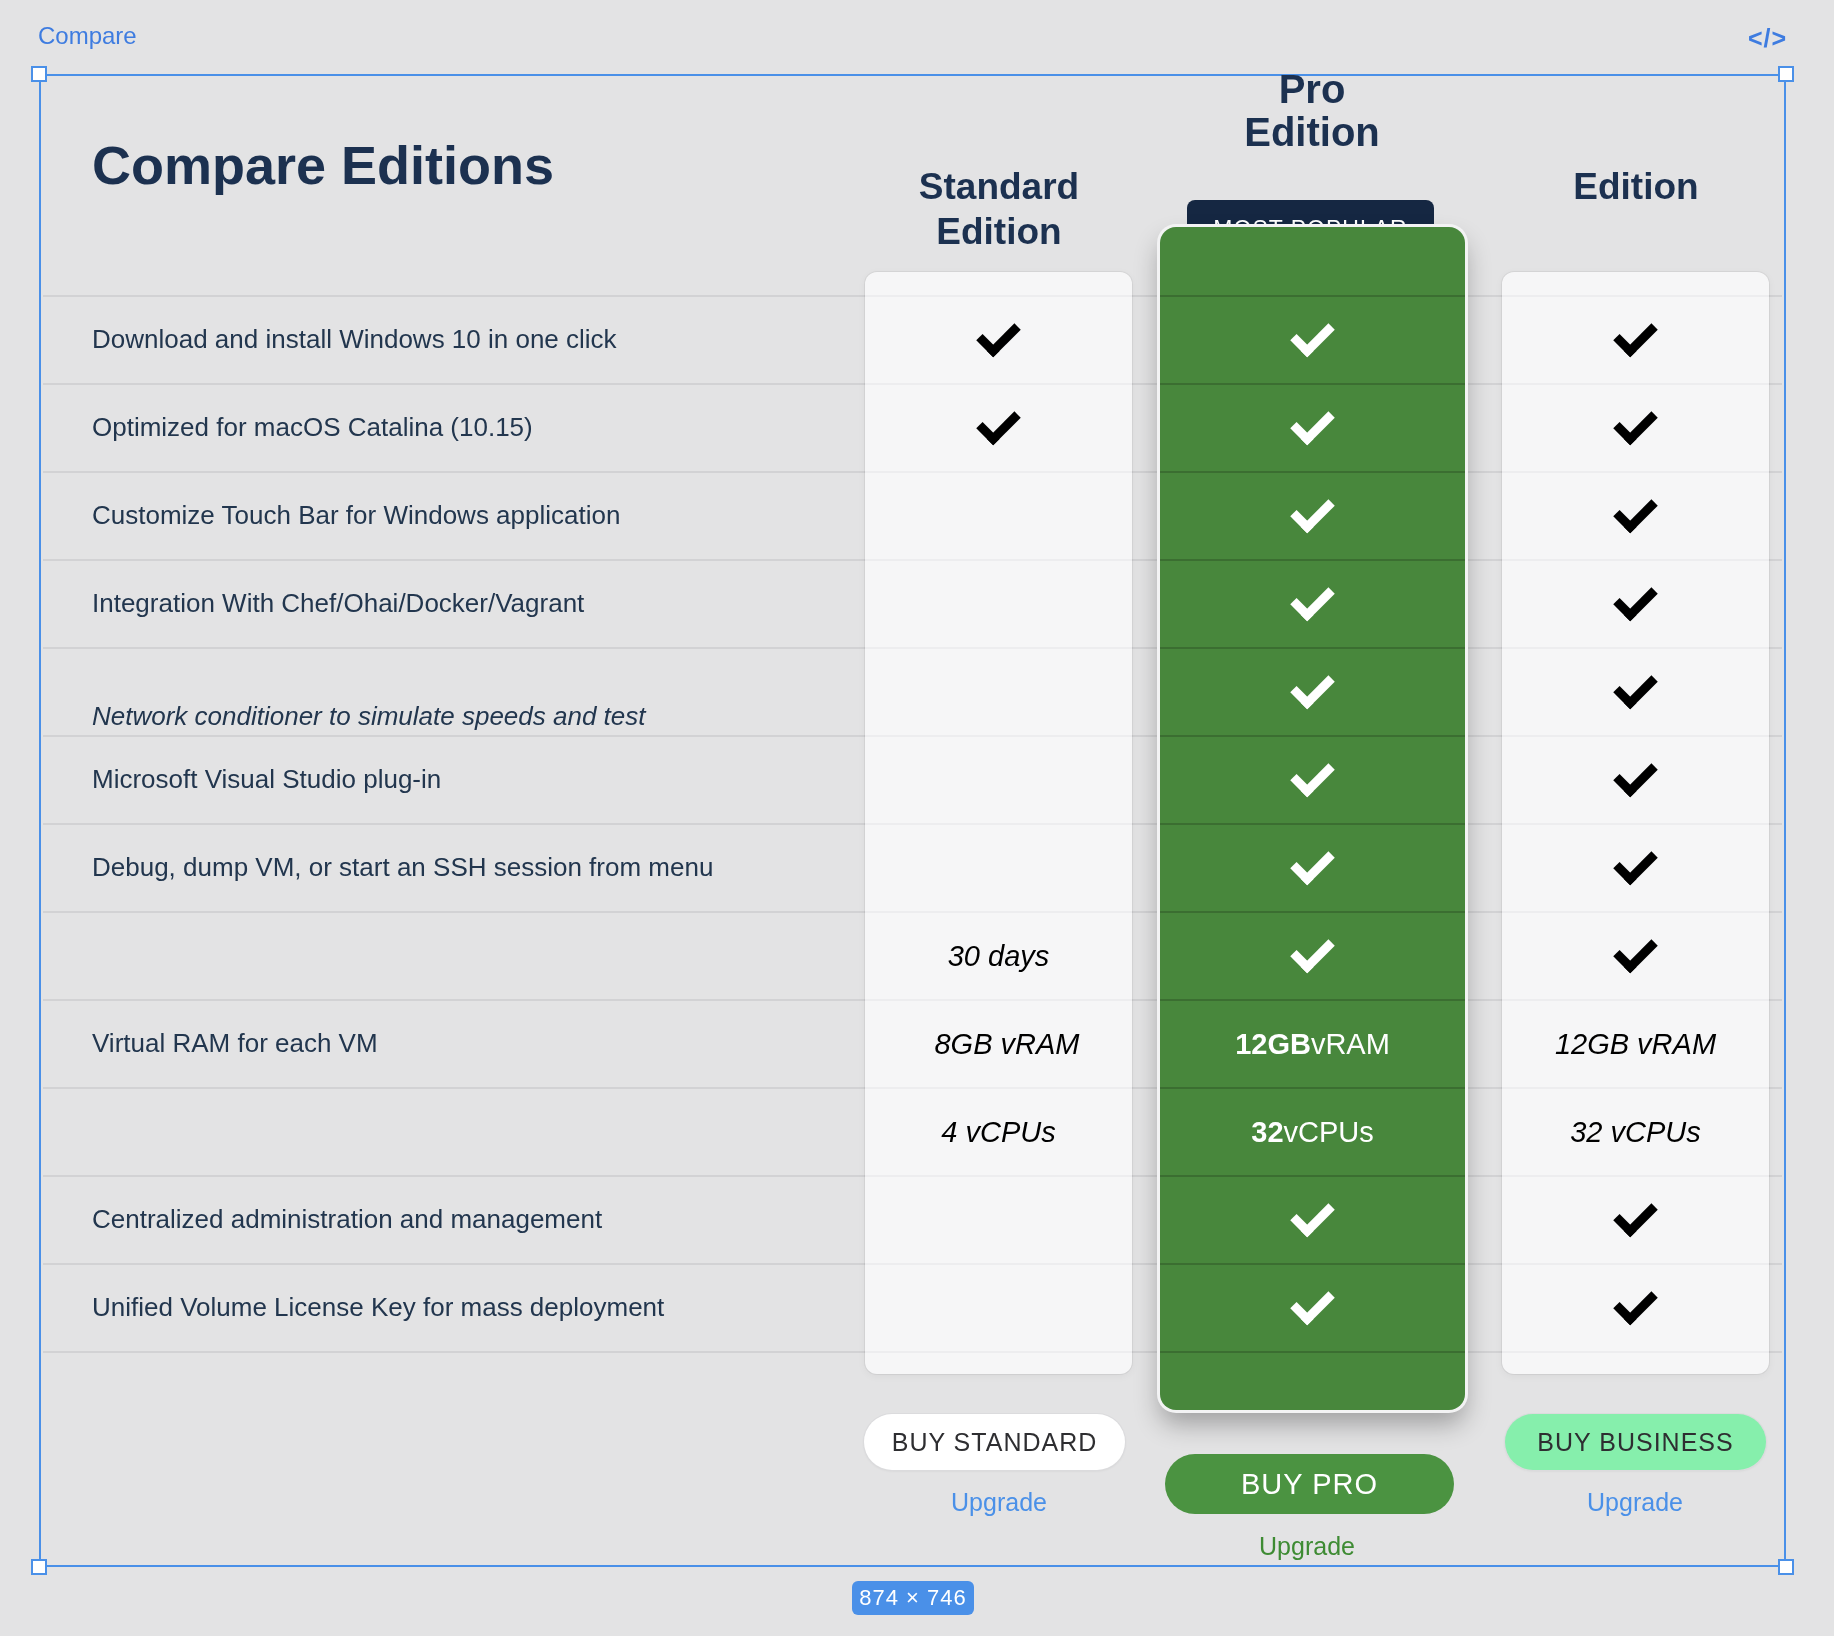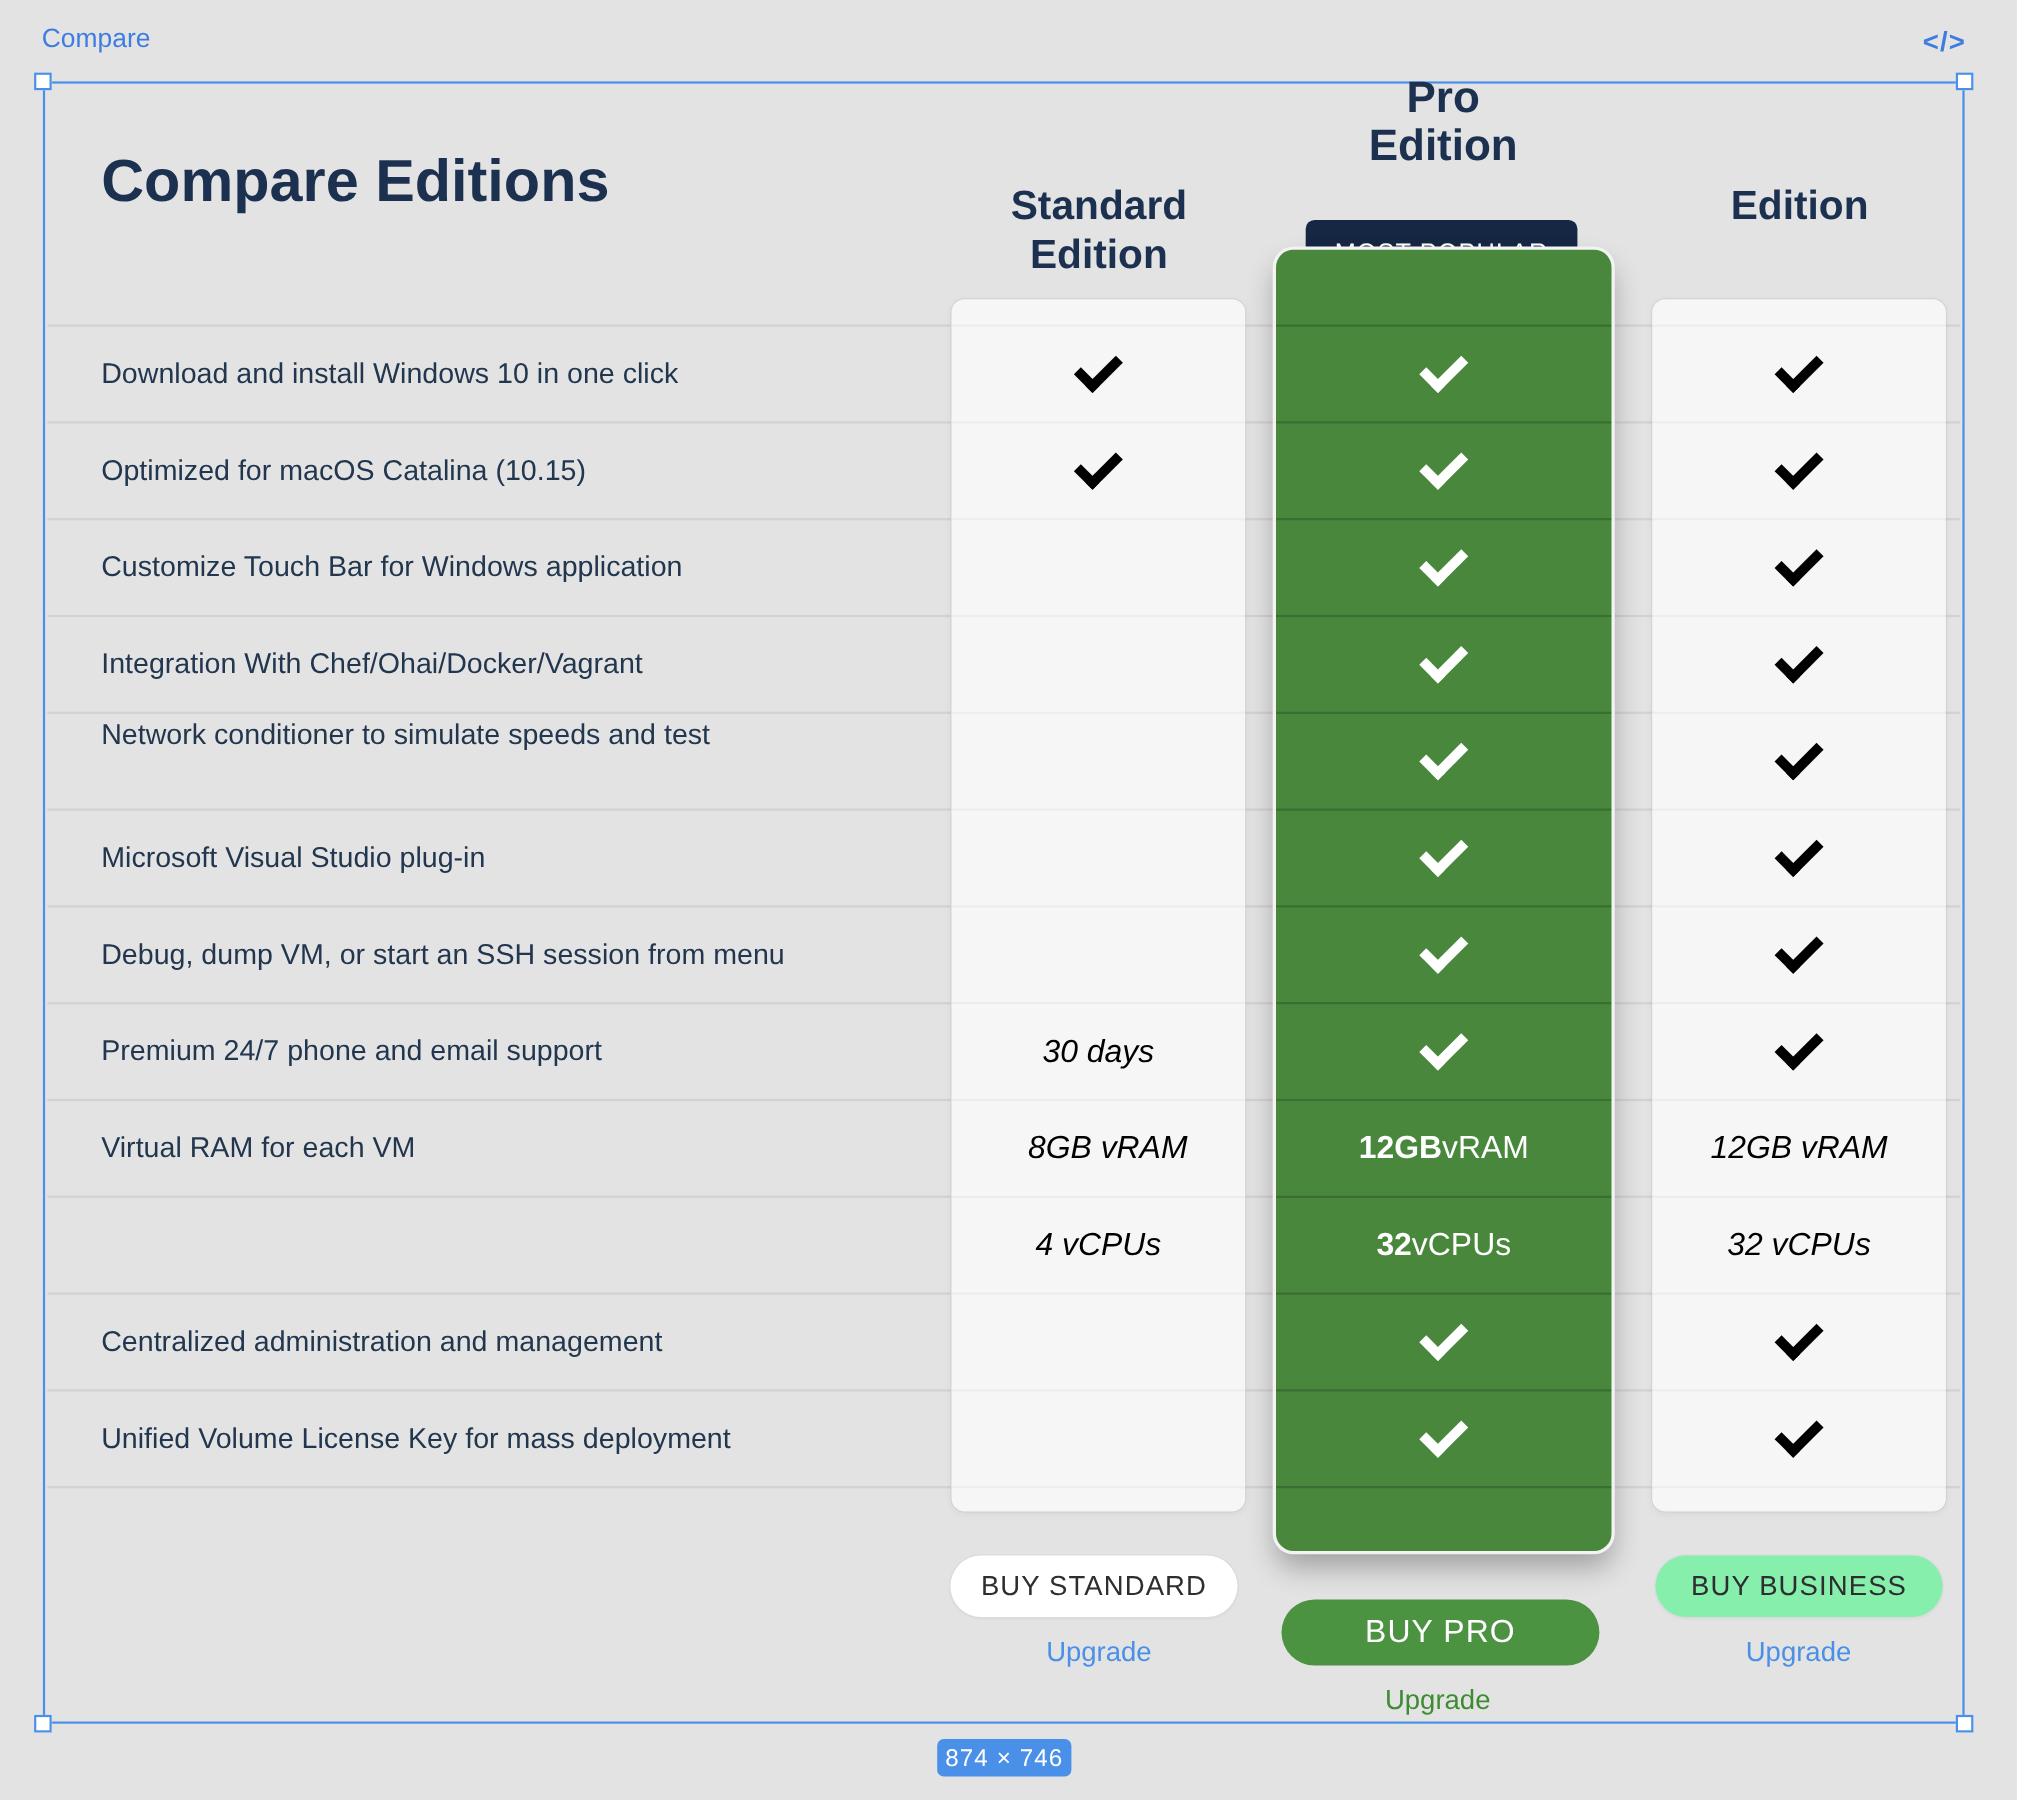--- a/index.html
+++ b/index.html
@@ -105,24 +105,23 @@
       <div>Edition</div>
     </div>
 
     <div class="badge">MOST POPULAR</div>
 
     <div class="labels">
         <div class="frow" style="top: 219px;">Download and install Windows 10 in one click</div>
         <div class="frow" style="top: 307px;">Optimized for macOS Catalina (10.15)</div>
         <div class="frow" style="top: 395px;">Customize Touch Bar for Windows application</div>
         <div class="frow" style="top: 483px;">Integration With Chef/Ohai/Docker/Vagrant</div>
-        <div class="frow" style="top: 547px;">Network conditioner to simulate speeds and test</div>
+        <div class="frow" style="top: 596px; font-style: italic;">Network conditioner to simulate speeds and test</div>
         <div class="frow" style="top: 659px;">Microsoft Visual Studio plug-in</div>
         <div class="frow" style="top: 747px;">Debug, dump VM, or start an SSH session from menu</div>
-        <div class="frow" style="top: 835px;">Premium 24/7 phone and email support</div>
         <div class="frow" style="top: 923px;">Virtual RAM for each VM</div>
         <div class="frow" style="top: 1099px;">Centralized administration and management</div>
         <div class="frow" style="top: 1187px;">Unified Volume License Key for mass deployment</div>
       </div>
 
     <div class="card c-std">
         <div class="crow" style="top: 23px;">
           <span class="check"></span>
         </div>
         <div class="crow" style="top: 111px;">

